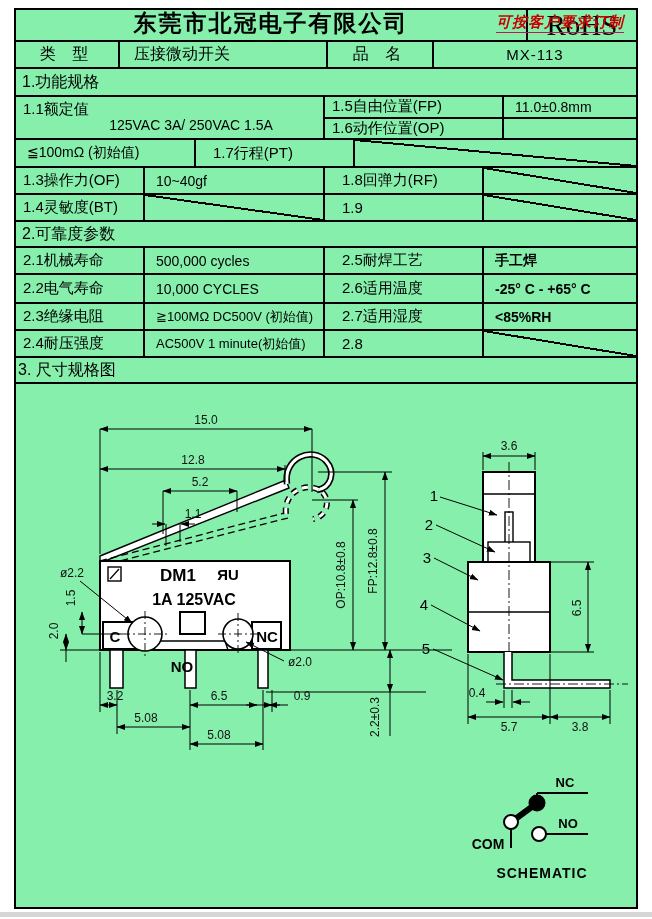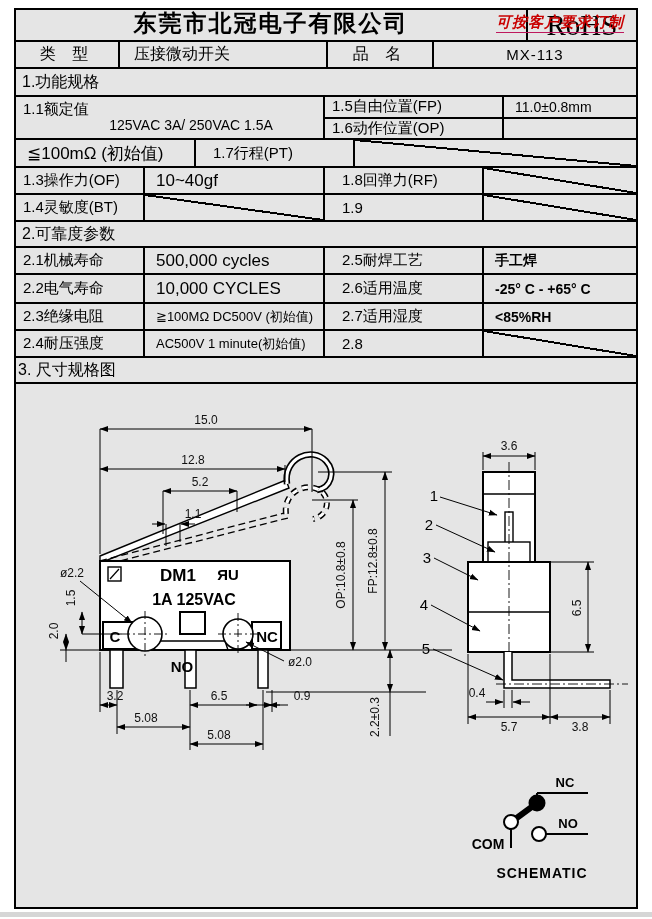--- a/index.html
+++ b/index.html
@@ -1,19 +1,19 @@
 <!DOCTYPE html>
 <html><head>
 <meta charset="utf-8">
 <style>
   * { box-sizing: border-box; margin: 0; padding: 0; }
   body { margin: 0; background: #fff; font-family: "Liberation Sans", sans-serif; }
   .page { position: relative; width: 652px; height: 919px; background: #fff; overflow: hidden; }
   .frame { position: absolute; left: 14px; top: 8px; width: 624px; height: 901px;
-           border: 2px solid #000; background: #e5e5e5; }
+           border: 2px solid #000; background: #86efac; }
   .row { display: flex; border-bottom: 2px solid #000; align-items: stretch; }
   .cell { position: relative; display: flex; align-items: center; overflow: hidden; }
   .br { border-right: 2px solid #000; }
   .diag { background: linear-gradient(to top right, transparent calc(50% - 1px), #000 calc(50% - 1px), #000 calc(50% + 1px), transparent calc(50% + 1px)); }
 
   .r-title { height: 32px; }
   .title-cell { flex: 1; justify-content: center; font-weight: bold; font-size: 23px; letter-spacing: 2px; }
   .title-cell span { border-bottom: 2px solid #000; padding: 0 4px 1px 4px; }
   .rohs-cell { width: 108px; justify-content: center; font-family: "Liberation Serif", serif; font-size: 29px; }
 
@@ -23,21 +23,21 @@
   .t3 { width: 106px; justify-content: center; letter-spacing: 6px; }
   .t4 { flex: 1; justify-content: center; font-size: 15px; letter-spacing: 1px; }
 
   .r-sech { height: 28px; font-size: 16px; }
   .sech-label { padding-left: 6px; }
   .custom-note { position: absolute; right: 12px; top: 3px; color: #c90000; font-style: italic;
                  font-weight: bold; font-size: 15px; border-bottom: 1px solid #be185d; letter-spacing: 1px; }
 
   .r-data { font-size: 15px; }
   .c1 { width: 129px; padding-left: 7px; font-size: 15px; }
-  .c2 { width: 180px; padding-left: 11px; font-size: 17px; }
+  .c2 { width: 180px; padding-left: 11px; font-size: 14px; }
   .c3 { width: 159px; padding-left: 17px; font-size: 15px; }
   .c4 { flex: 1; padding-left: 11px; font-size: 14px; font-weight: bold; }
   .c4.diag, .c2.diag { padding: 0; }
 
   .r-rated { height: 43px; }
   .rated-left { width: 309px; }
   .rated-label { position: absolute; left: 7px; top: 3px; font-size: 15px; }
   .rated-value { position: absolute; bottom: 5px; width: 100%; text-align: center; font-size: 14px; padding-left: 43px; }
   .rated-right { flex: 1; display: flex; flex-direction: column; }
   .subrow { flex: 1; display: flex; align-items: center; }

